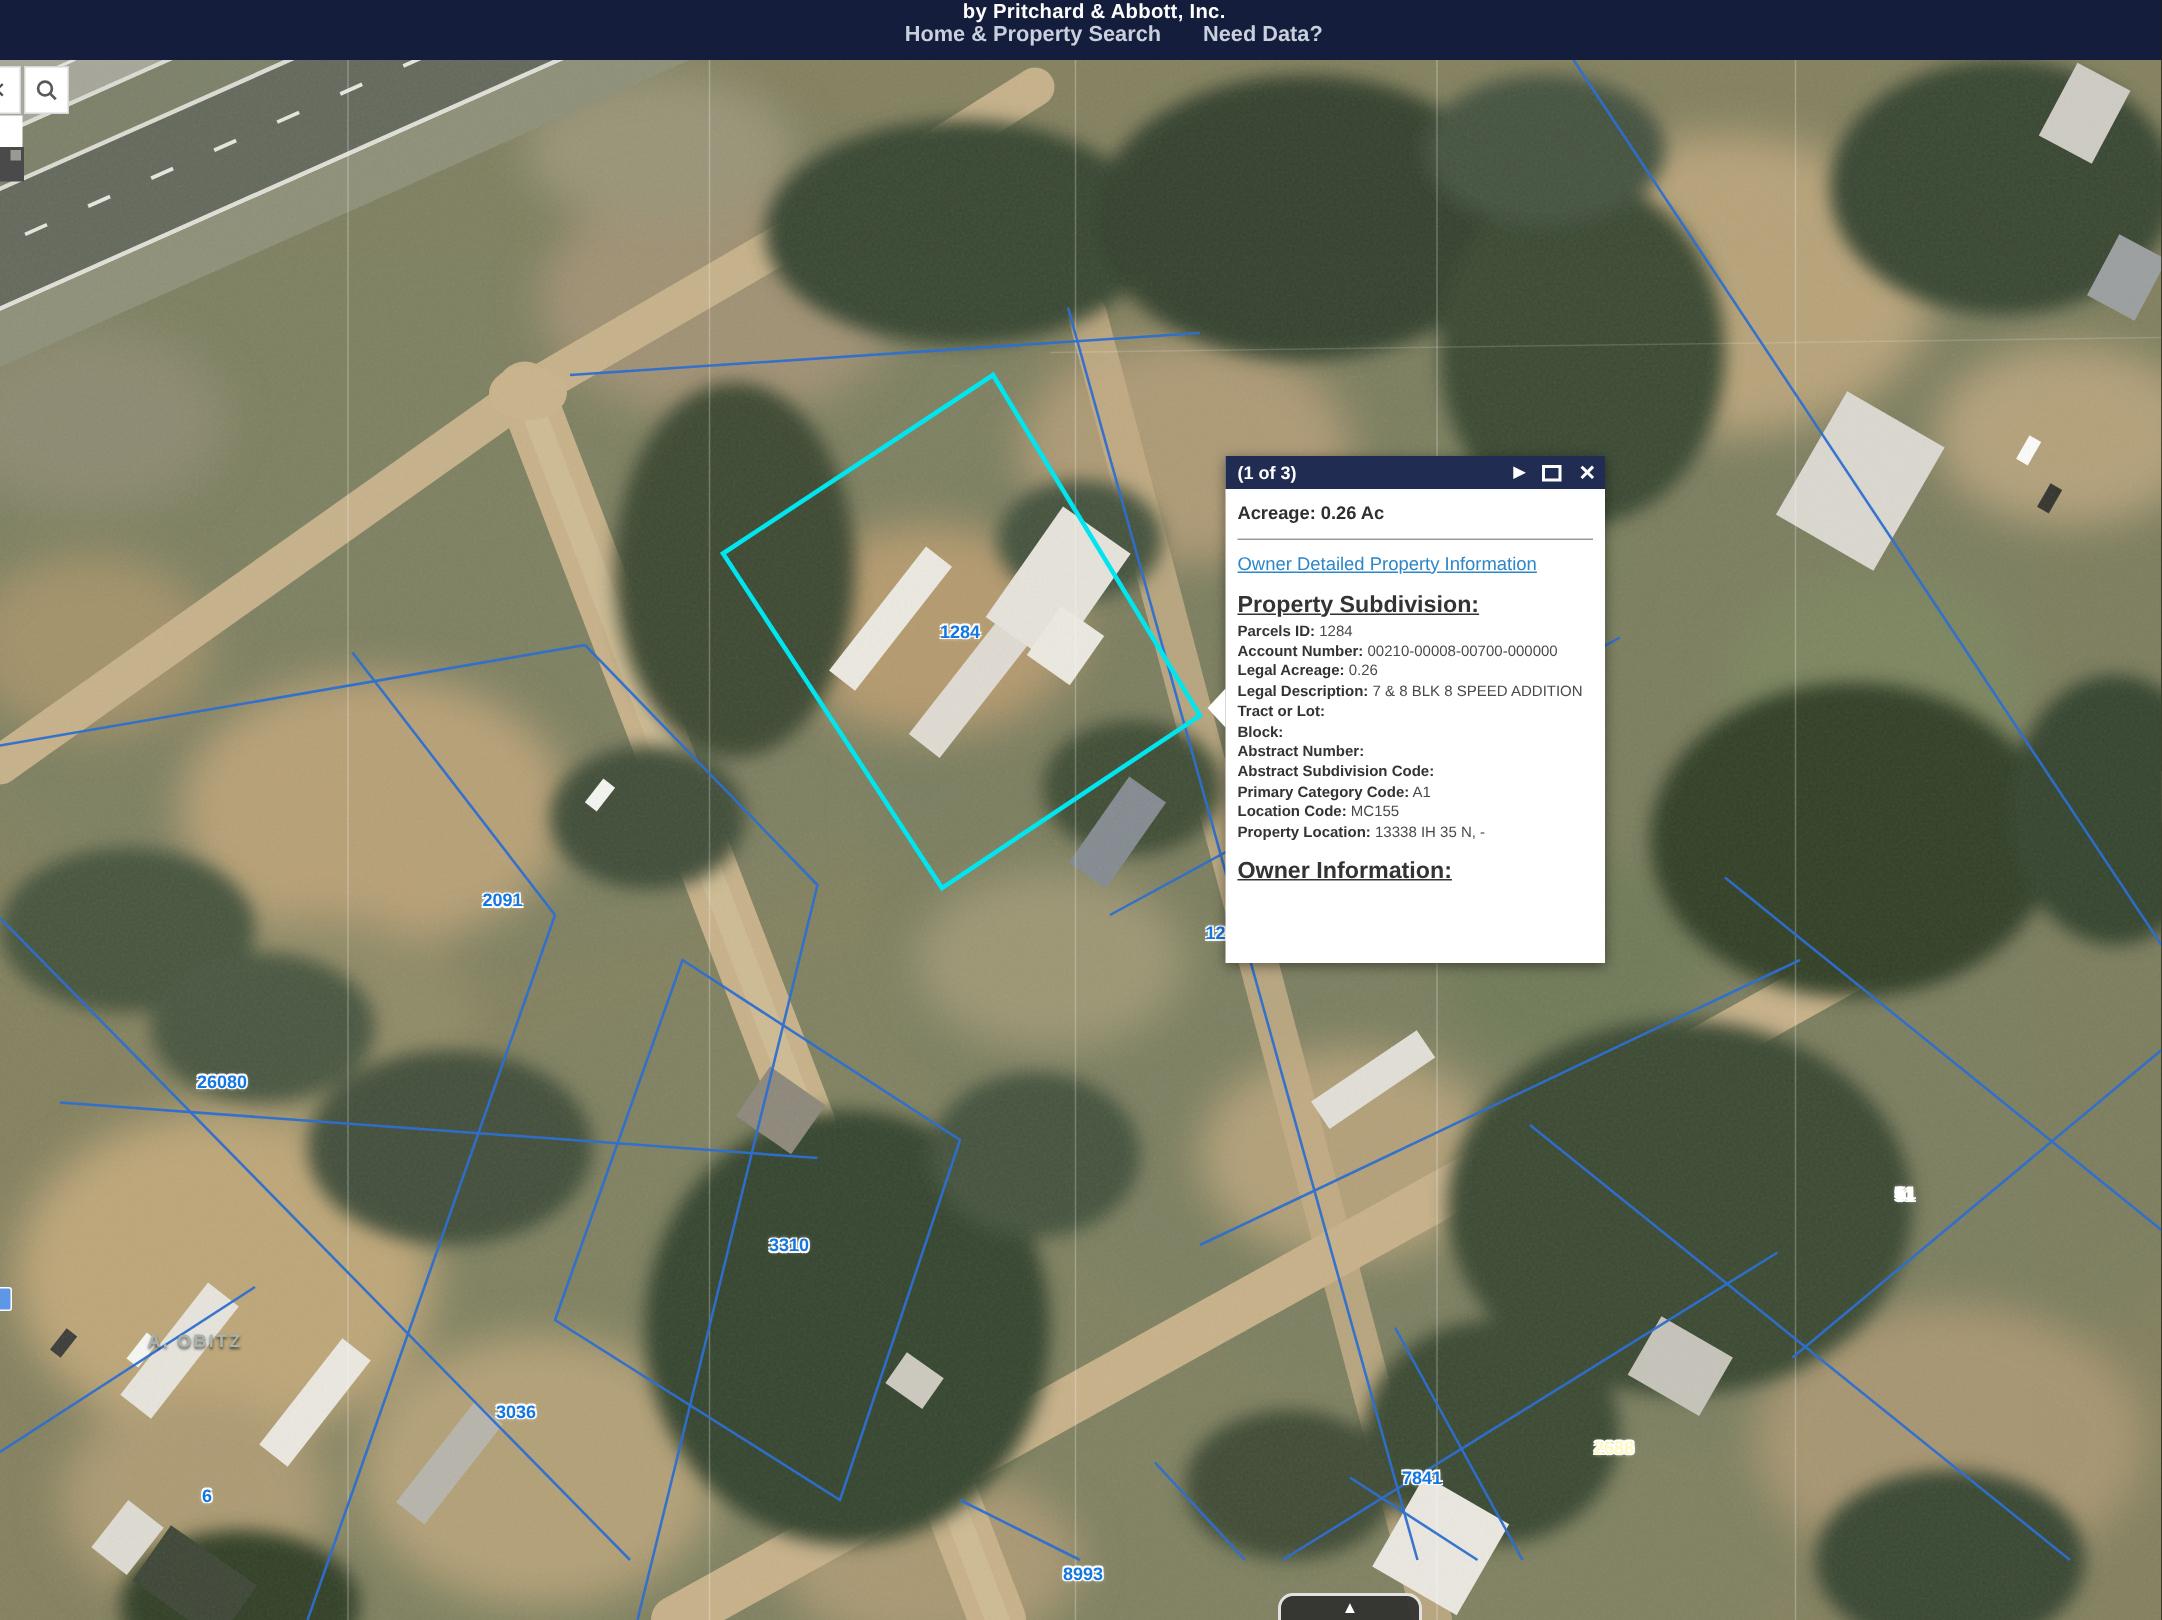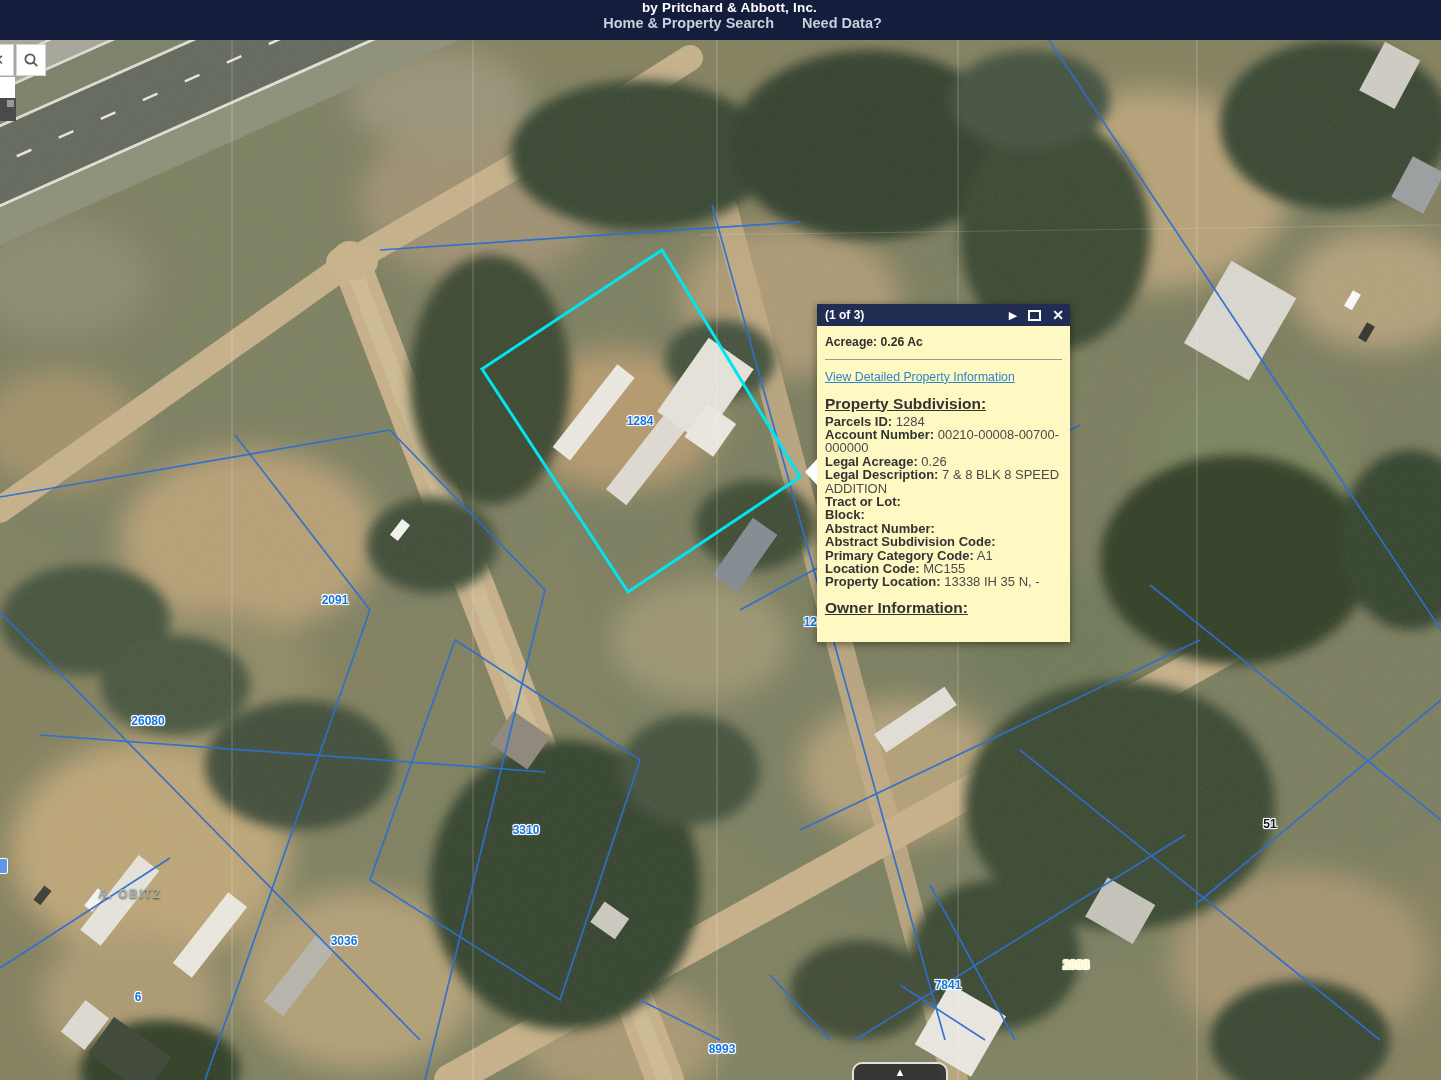--- a/index.html
+++ b/index.html
@@ -29,36 +29,36 @@
   .sbtn{position:absolute;background:#fff;border:1px solid #d7d7d7;box-sizing:border-box;
         display:flex;align-items:center;justify-content:center;z-index:30;cursor:pointer;}
   .s-clear{left:-18px;top:44px;width:32px;height:32px;color:#4c4c4c;font-size:15px;}
   .s-search{left:16px;top:44px;width:30px;height:32px;}
   .s-panel{position:absolute;left:-18px;top:77px;width:33px;height:21px;background:#fff;z-index:30;}
   .s-dark{position:absolute;left:-18px;top:98px;width:34px;height:23px;background:#4a4a4a;z-index:30;}
   .s-dark i{position:absolute;right:2px;top:2px;width:7px;height:7px;background:#9a9a94;display:block;}
 
   
   .popup{position:absolute;left:817px;top:304px;width:253px;height:338px;z-index:40;
-         box-shadow:0 2px 8px rgba(0,0,0,.45);background:#fef9c3;}
+         box-shadow:0 2px 8px rgba(0,0,0,.45);background:#ffffff;}
   .popup-pointer{position:absolute;left:-12px;top:155px;width:0;height:0;
          border-top:13px solid transparent;border-bottom:13px solid transparent;
          border-right:12px solid #ffffff;}
   .popup-header{height:22px;background:#202c52;color:#fff;display:flex;align-items:center;
          padding:0 6px 0 8px;}
   .pager{font-size:12px;font-weight:700;flex:1;}
   .hicon{color:#fff;font-size:11px;margin-left:11px;cursor:pointer;line-height:1;}
   .dock-box{width:9px;height:7px;border:2px solid #fff;display:inline-block;margin-left:11px;cursor:pointer;}
   .hclose{font-size:14px;font-weight:700;}
   .popup-body{padding:6px 8px 0 8px;height:310px;overflow:hidden;color:#323232;}
   .summary{font-size:12.2px;font-weight:700;line-height:14.5px;color:#2f2f2f;margin-top:3px;}
   .popup hr{border:none;border-top:1px solid #9a9a9a;margin:9px 0 7px 0;}
   .blue-link{color:#2d86c7;font-size:12.3px;text-decoration:underline;cursor:pointer;display:inline-block;}
   .sec-heading{font-size:15.5px;font-weight:700;text-decoration:underline;margin:10px 0 2px 0;color:#333;}
-  .field{font-size:13px;line-height:13.4px;color:#4a4a4a;}
+  .field{font-size:10px;line-height:13.4px;color:#4a4a4a;}
   .field b{color:#333;}
 
   
   .table-toggle{position:absolute;left:852px;top:1062px;width:96px;height:30px;z-index:30;cursor:pointer;
         background:rgba(45,45,45,.9);border:2px solid #e2e2e2;border-radius:10px 10px 0 0;
         display:flex;justify-content:center;color:#fff;font-size:11px;padding-top:2px;box-sizing:border-box;}
 </style>
 </head>
 <body>
 
@@ -272,21 +272,21 @@
     <div class="clipped-label"></div>
   <div class="plabel" style="left: 640px; top: 381px; color: rgb(21, 118, 224);">1284</div>
       <div class="plabel" style="left: 335px; top: 560px; color: rgb(21, 118, 224);">2091</div>
       <div class="plabel" style="left: 148px; top: 681px; color: rgb(21, 118, 224);">26080</div>
       <div class="plabel" style="left: 526px; top: 790px; color: rgb(21, 118, 224);">3310</div>
       <div class="plabel" style="left: 344px; top: 901px; color: rgb(21, 118, 224);">3036</div>
       <div class="plabel" style="left: 795px; top: 582px; color: rgb(21, 118, 224); padding-left: 44px;">1281</div>
       <div class="plabel" style="left: 948px; top: 945px; color: rgb(21, 118, 224);">7841</div>
       <div class="plabel" style="left: 1060px; top: 925px; color: #fef9c3; margin-left: 16px;">2688</div>
       <div class="plabel" style="left: 722px; top: 1009px; color: rgb(21, 118, 224);">8993</div>
-      <div class="plabel" style="left: 1270px; top: 784px; color: #0f172a;">51</div>
+      <div class="plabel" style="left: 1270px; top: 756px; color: #ffffff;">51</div>
       <div class="plabel" style="left: 138px; top: 957px; color: rgb(21, 118, 224);">6</div>
       <div class="alabel" style="left: 130px; top: 854px;">A. OBITZ</div>
     </div>
 </div>
 
 <div class="sbtn s-clear">
   <span>✕</span>
 </div>
 <div class="sbtn s-search">
   <svg width="17" height="17" viewBox="0 0 17 17">
@@ -303,21 +303,21 @@
   <div class="popup-pointer"></div>
   <div class="popup-header">
     <span class="pager">(1 of 3)</span>
     <span class="hicon">▶</span>
     <span class="dock-box"></span>
     <span class="hicon hclose">✕</span>
   </div>
   <div class="popup-body">
     <div class="summary">Acreage: 0.26 Ac</div>
     <hr>
-    <a class="blue-link">View Detailed Property Information</a>
+    <a class="blue-link">Owner Detailed Property Information</a>
     <div id="popup-sections">
         <div class="sec-heading">Property Subdivision:</div>
         <div class="field"><b>Parcels ID:</b> 1284</div>
         <div class="field"><b>Account Number:</b> 00210-00008-00700-000000</div>
         <div class="field"><b>Legal Acreage:</b> 0.26</div>
         <div class="field"><b>Legal Description:</b> 7 &amp; 8 BLK 8 SPEED ADDITION</div>
         <div class="field"><b>Tract or Lot:</b></div>
         <div class="field"><b>Block:</b></div>
         <div class="field"><b>Abstract Number:</b></div>
         <div class="field"><b>Abstract Subdivision Code:</b></div>

